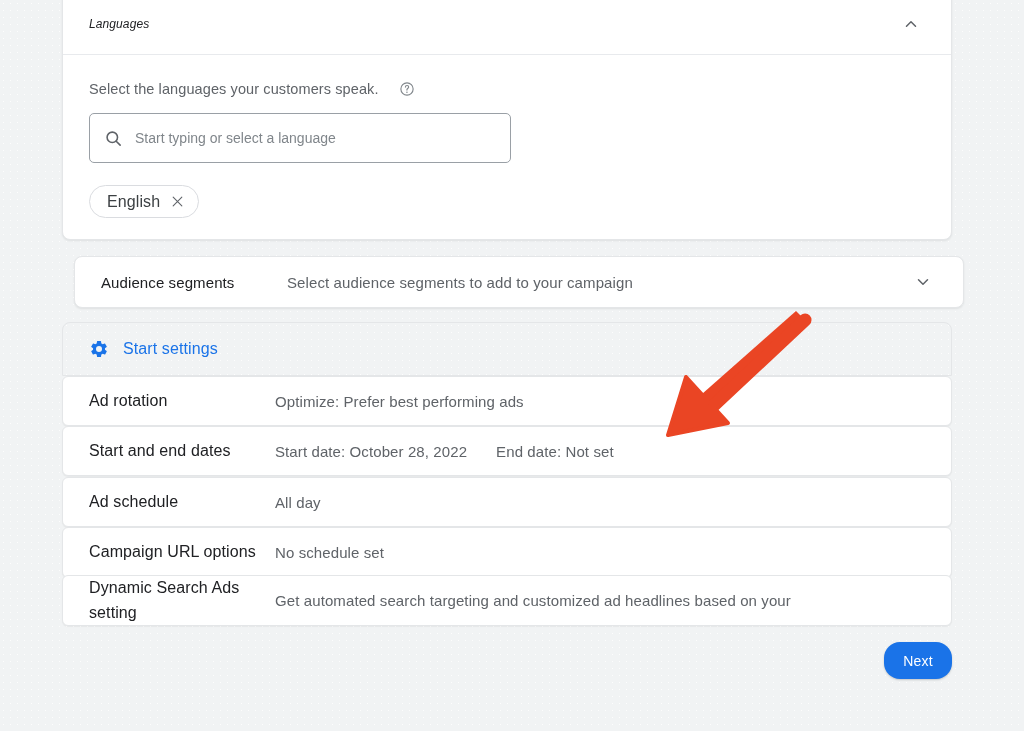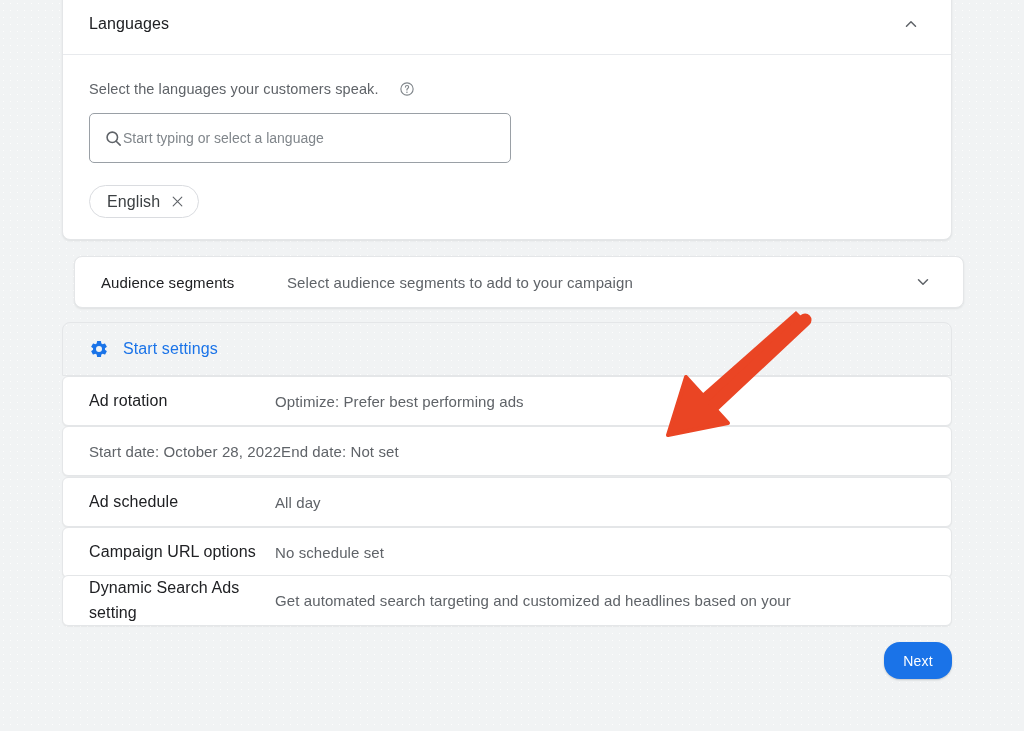--- a/index.html
+++ b/index.html
@@ -46,24 +46,25 @@
   .card-header {
     position: relative;
     height: 62px;
     display: flex;
     align-items: center;
     padding: 0 26px;
     border-bottom: 1px solid #e8eaed;
   }
 
   .card-header-title {
-    font-size: 16px;
+    font-size: 12px;
     font-weight: 500;
     color: #202124;
     letter-spacing: 0.1px;
+    font-style: italic;
   }
 
   .chevron-btn {
     position: absolute;
     right: 26px;
     top: 50%;
     transform: translateY(-50%);
     width: 28px;
     height: 28px;
     display: flex;
@@ -100,20 +101,21 @@
 
   
   .search-box {
     display: flex;
     align-items: center;
     width: 422px;
     height: 50px;
     border: 1px solid #9aa0a6;
     border-radius: 5px;
     padding: 0 14px;
+    gap: 12px;
     background: #fff;
   }
 
   .search-input {
     flex: 1;
     border: none;
     outline: none;
     font-family: "Liberation Sans", sans-serif;
     font-size: 14px;
     color: #3c4043;
@@ -226,20 +228,21 @@
   }
 
   .setting-value {
     font-size: 15px;
     color: #5f6368;
     letter-spacing: 0.1px;
   }
 
   .setting-value-group {
     display: flex;
+    gap: 29px;
     align-items: flex-end;
   }
 
   #row-ad-rotation    { top: 376px; height: 50px; }
   #row-dates          { top: 426px; height: 50px; }
   #row-ad-schedule    { top: 477px; height: 50px; }
   #row-url-options    { top: 527px; height: 51px; }
   #row-dsa            { top: 575px; height: 51px; }
 
   
@@ -343,20 +346,21 @@
     </svg>
     <span class="more-settings-label">Start settings</span>
   </div>
 
   <div class="setting-row" id="row-ad-rotation">
     <span class="setting-label">Ad rotation</span>
     <span class="setting-value">Optimize: Prefer best performing ads</span>
   </div>
 
   <div class="setting-row" id="row-dates">
+    <span class="setting-label">Start and end dates</span>
     <span class="setting-value-group">
       <span class="setting-value">Start date: October 28, 2022</span>
       <span class="setting-value">End date: Not set</span>
     </span>
   </div>
 
   <div class="setting-row" id="row-ad-schedule">
     <span class="setting-label">Ad schedule</span>
     <span class="setting-value">All day</span>
   </div>

